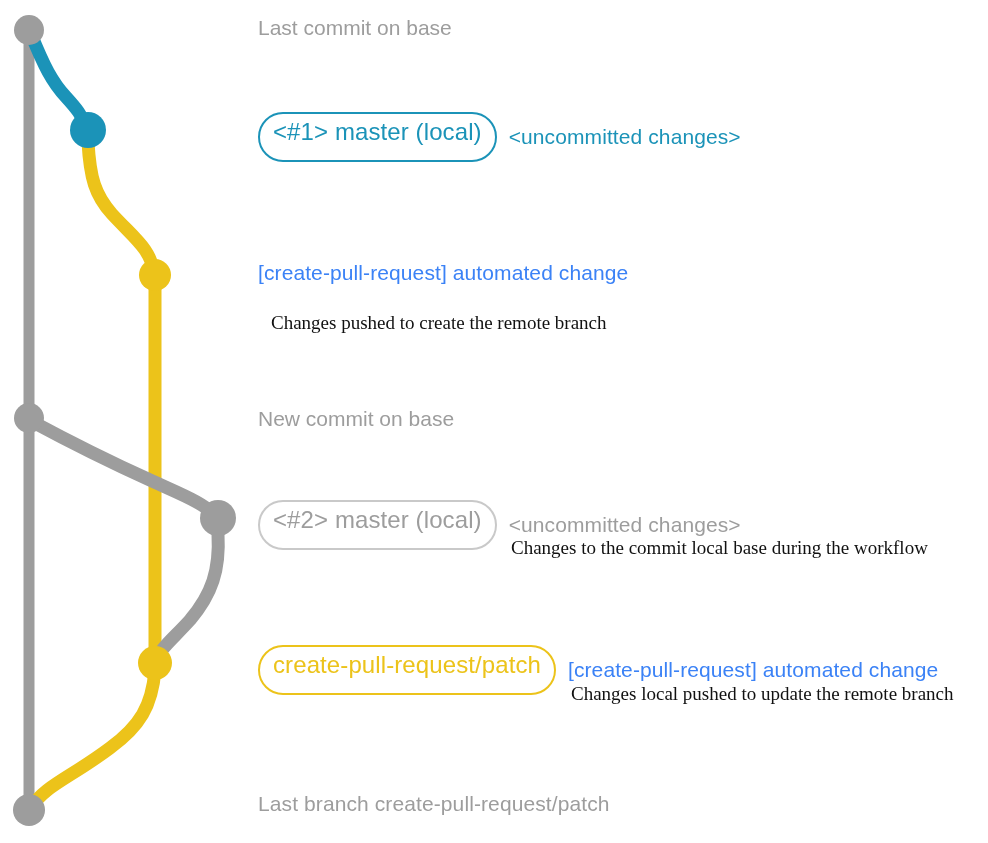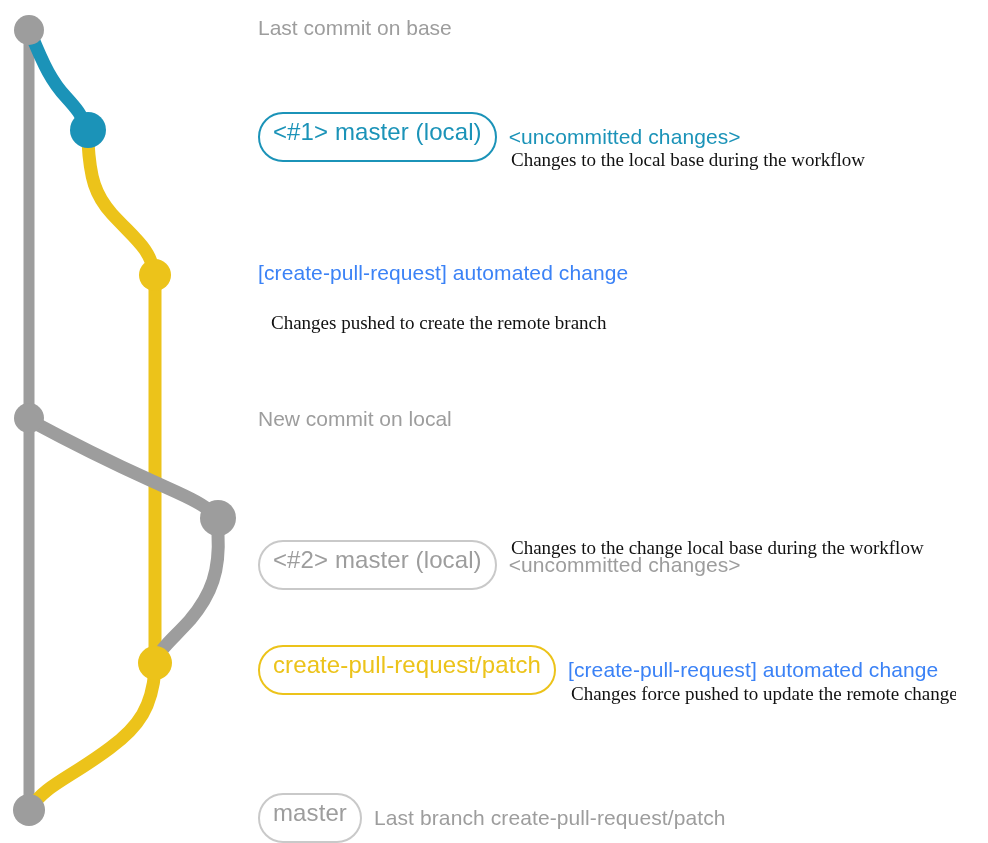--- a/index.html
+++ b/index.html
@@ -100,39 +100,37 @@
     <circle cx="155" cy="663" r="17" fill="#ecc31a"></circle>
     <circle cx="29" cy="810" r="16" fill="#9d9d9d"></circle>
   </svg>
 
   <div class="heading" style="left:258px; top:17px;">Last commit on base</div>
 
   <div class="row" style="left:258px; top:112px;">
     <span class="pill teal">&lt;#1&gt; master (local)</span>
     <span class="subject teal">&lt;uncommitted changes&gt;</span>
   </div>
-  <div class="note" style="left:511px; top:150px;">Changes to the local base during the workflow</div>
 
   <div class="row" style="left:258px; top:262px;">
     <span class="subject yellow">[create-pull-request] automated change</span>
   </div>
   <div class="note" style="left:271px; top:313px;">Changes pushed to create the remote branch</div>
 
-  <div class="heading" style="left:258px; top:408px;">New commit on local</div>
+  <div class="heading" style="left:258px; top:408px;">New commit on base</div>
 
-  <div class="row" style="left:258px; top:500px;margin-top:40px;">
+  <div class="row" style="left:258px; top:500px;">
     <span class="pill gray">&lt;#2&gt; master (local)</span>
     <span class="subject gray">&lt;uncommitted changes&gt;</span>
   </div>
-  <div class="note" style="left:511px; top:538px;">Changes to the change local base during the workflow</div>
+  <div class="note" style="left:511px; top:538px;">Changes to the commit local base during the workflow</div>
 
   <div class="row" style="left:258px; top:645px;">
     <span class="pill yellow">create-pull-request/patch</span>
     <span class="subject yellow">[create-pull-request] automated change</span>
   </div>
-  <div class="note" style="left:571px; top:684px;">Changes force pushed to update the remote change</div>
+  <div class="note" style="left:571px; top:684px;">Changes local pushed to update the remote branch</div>
 
   <div class="row" style="left:258px; top:793px;">
-    <span class="pill gray">master</span>
     <span class="subject gray">Last branch create-pull-request/patch</span>
   </div>
 
 </div>
 
 </body></html>

